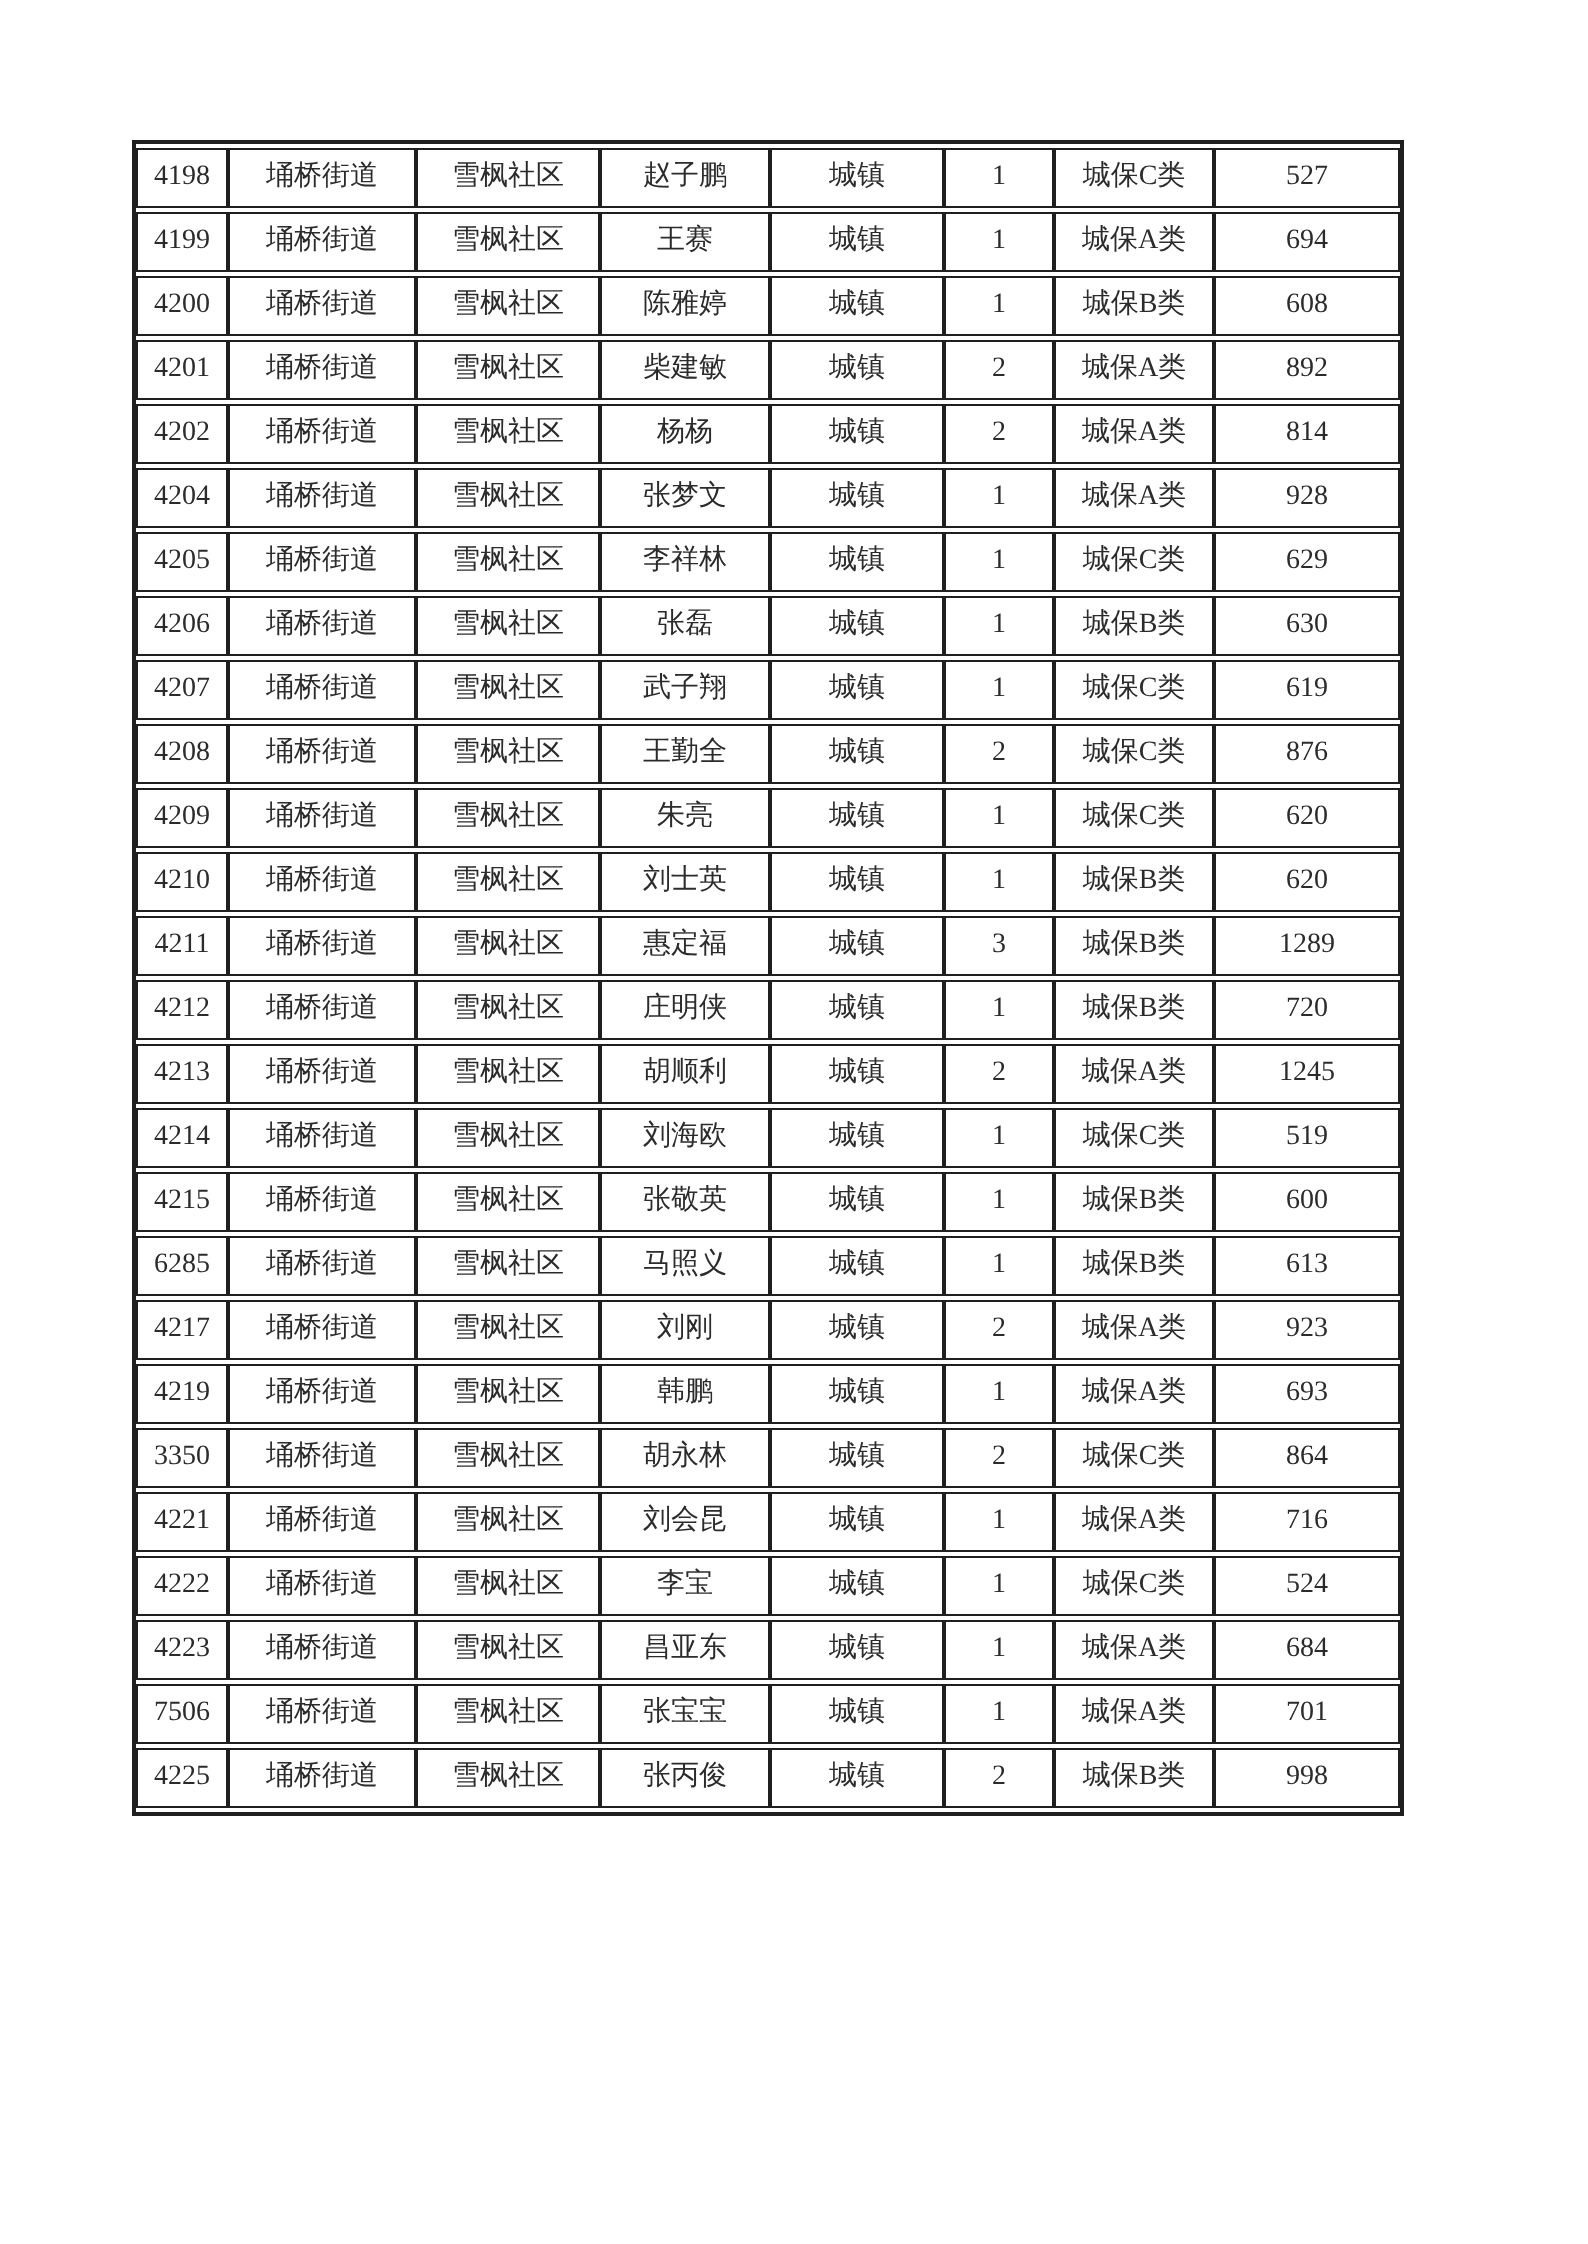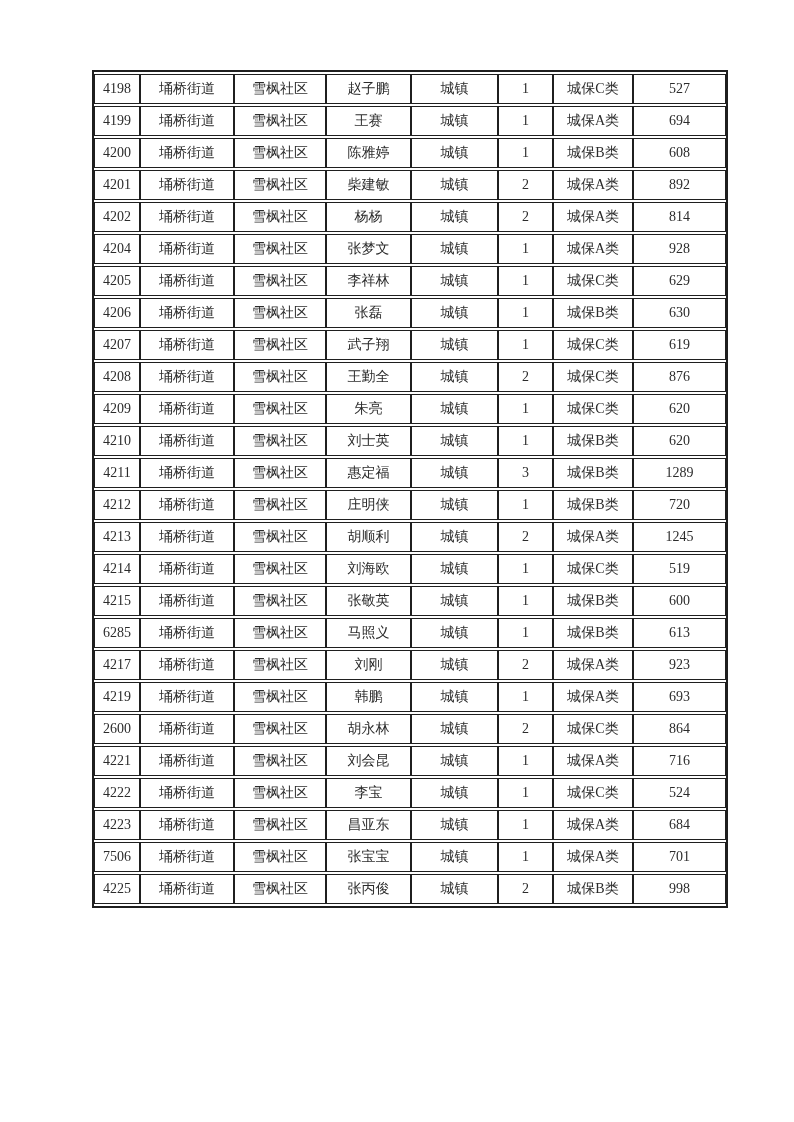--- a/index.html
+++ b/index.html
@@ -11,21 +11,20 @@
     width: 794px;
     height: 1122px;
     position: relative;
     font-family: "Liberation Serif", "DejaVu Serif", serif;
     color: #2b2b2b;
   }
   .table-wrap {
     position: absolute;
     left: 66px;
     top: 70px;
-    margin-left: 26px;
   }
   table.data-table {
     border-collapse: separate;
     border-spacing: 0 2px;
     border: 2px solid #1f1f1f;
     table-layout: fixed;
     width: 636px;
     background: #ffffff;
   }
   table.data-table td {
@@ -252,21 +251,21 @@
     <td>4219</td>
     <td>埇桥街道</td>
     <td>雪枫社区</td>
     <td>韩鹏</td>
     <td>城镇</td>
     <td>1</td>
     <td>城保A类</td>
     <td>693</td>
   </tr>
         <tr>
-    <td>2600</td>
+    <td>3350</td>
     <td>埇桥街道</td>
     <td>雪枫社区</td>
     <td>胡永林</td>
     <td>城镇</td>
     <td>2</td>
     <td>城保C类</td>
     <td>864</td>
   </tr>
         <tr>
     <td>4221</td>

